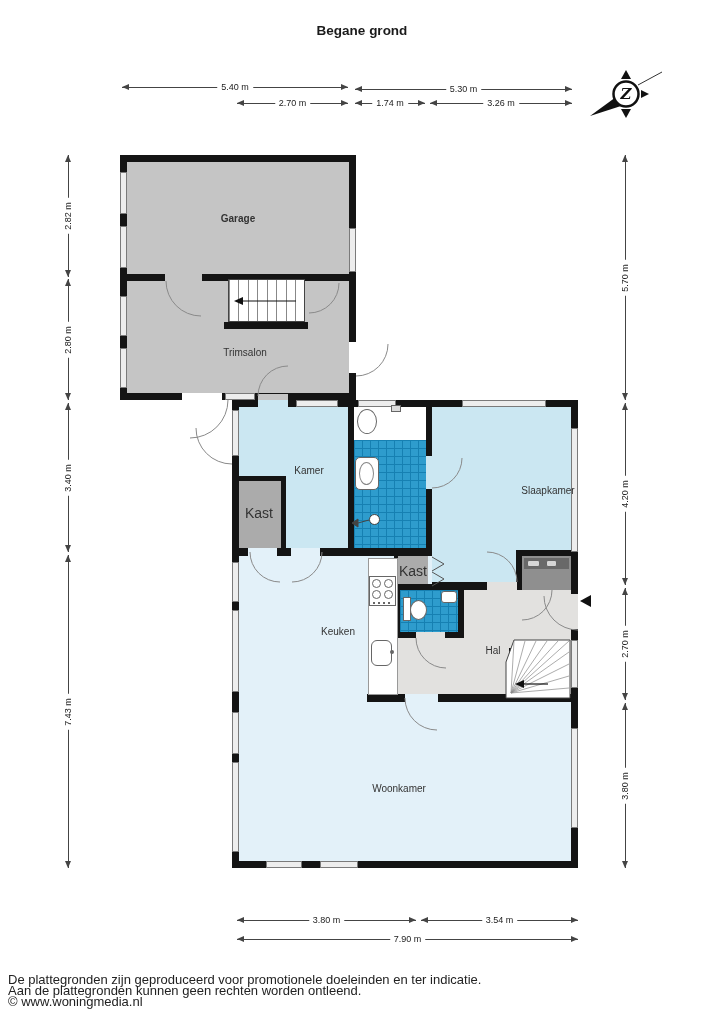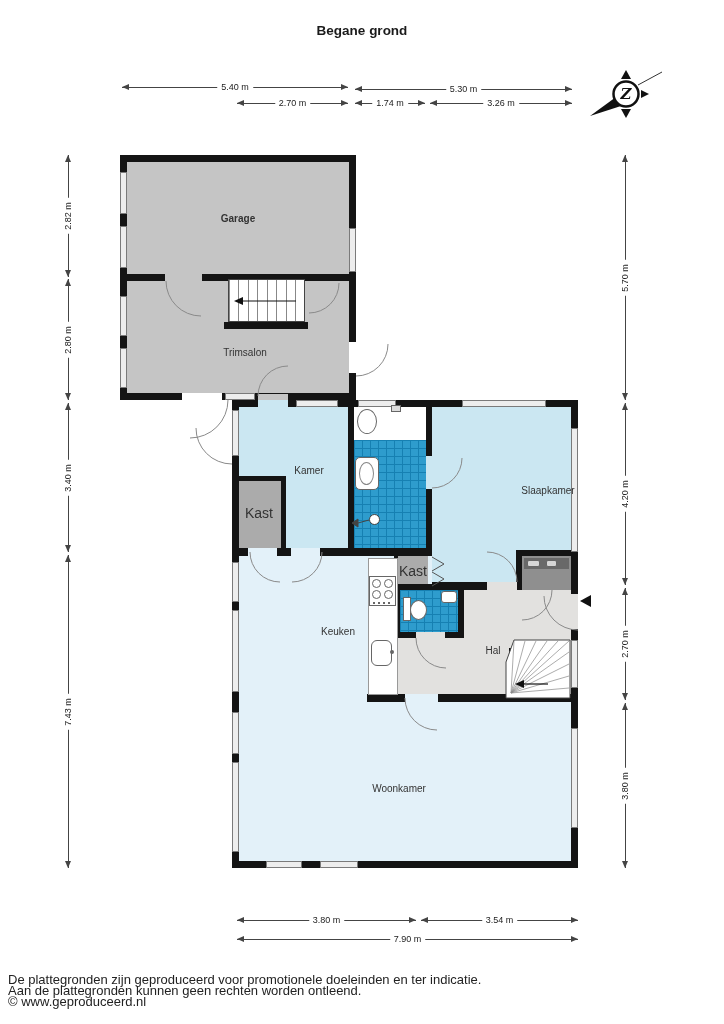--- a/index.html
+++ b/index.html
@@ -252,15 +252,15 @@
     </div>
   <div class="dimh" style="left:421px;top:920px;width:157px;">
       <span class="lbl">3.54 m</span>
     </div>
   <div class="dimh" style="left:237px;top:939px;width:341px;text-align:right;">
       <span class="lbl">7.90 m</span>
     </div>
 
   <div class="abs footer" style="top:974px;">De plattegronden zijn geproduceerd voor promotionele doeleinden en ter indicatie.</div>
   <div class="abs footer" style="top:985px;">Aan de plattegronden kunnen geen rechten worden ontleend.</div>
-  <div class="abs footer" style="top:996px;">© www.geproduceerd.nl</div>
+  <div class="abs footer" style="top:996px;">© www.woningmedia.nl</div>
 
 </div>
 
 </body></html>

